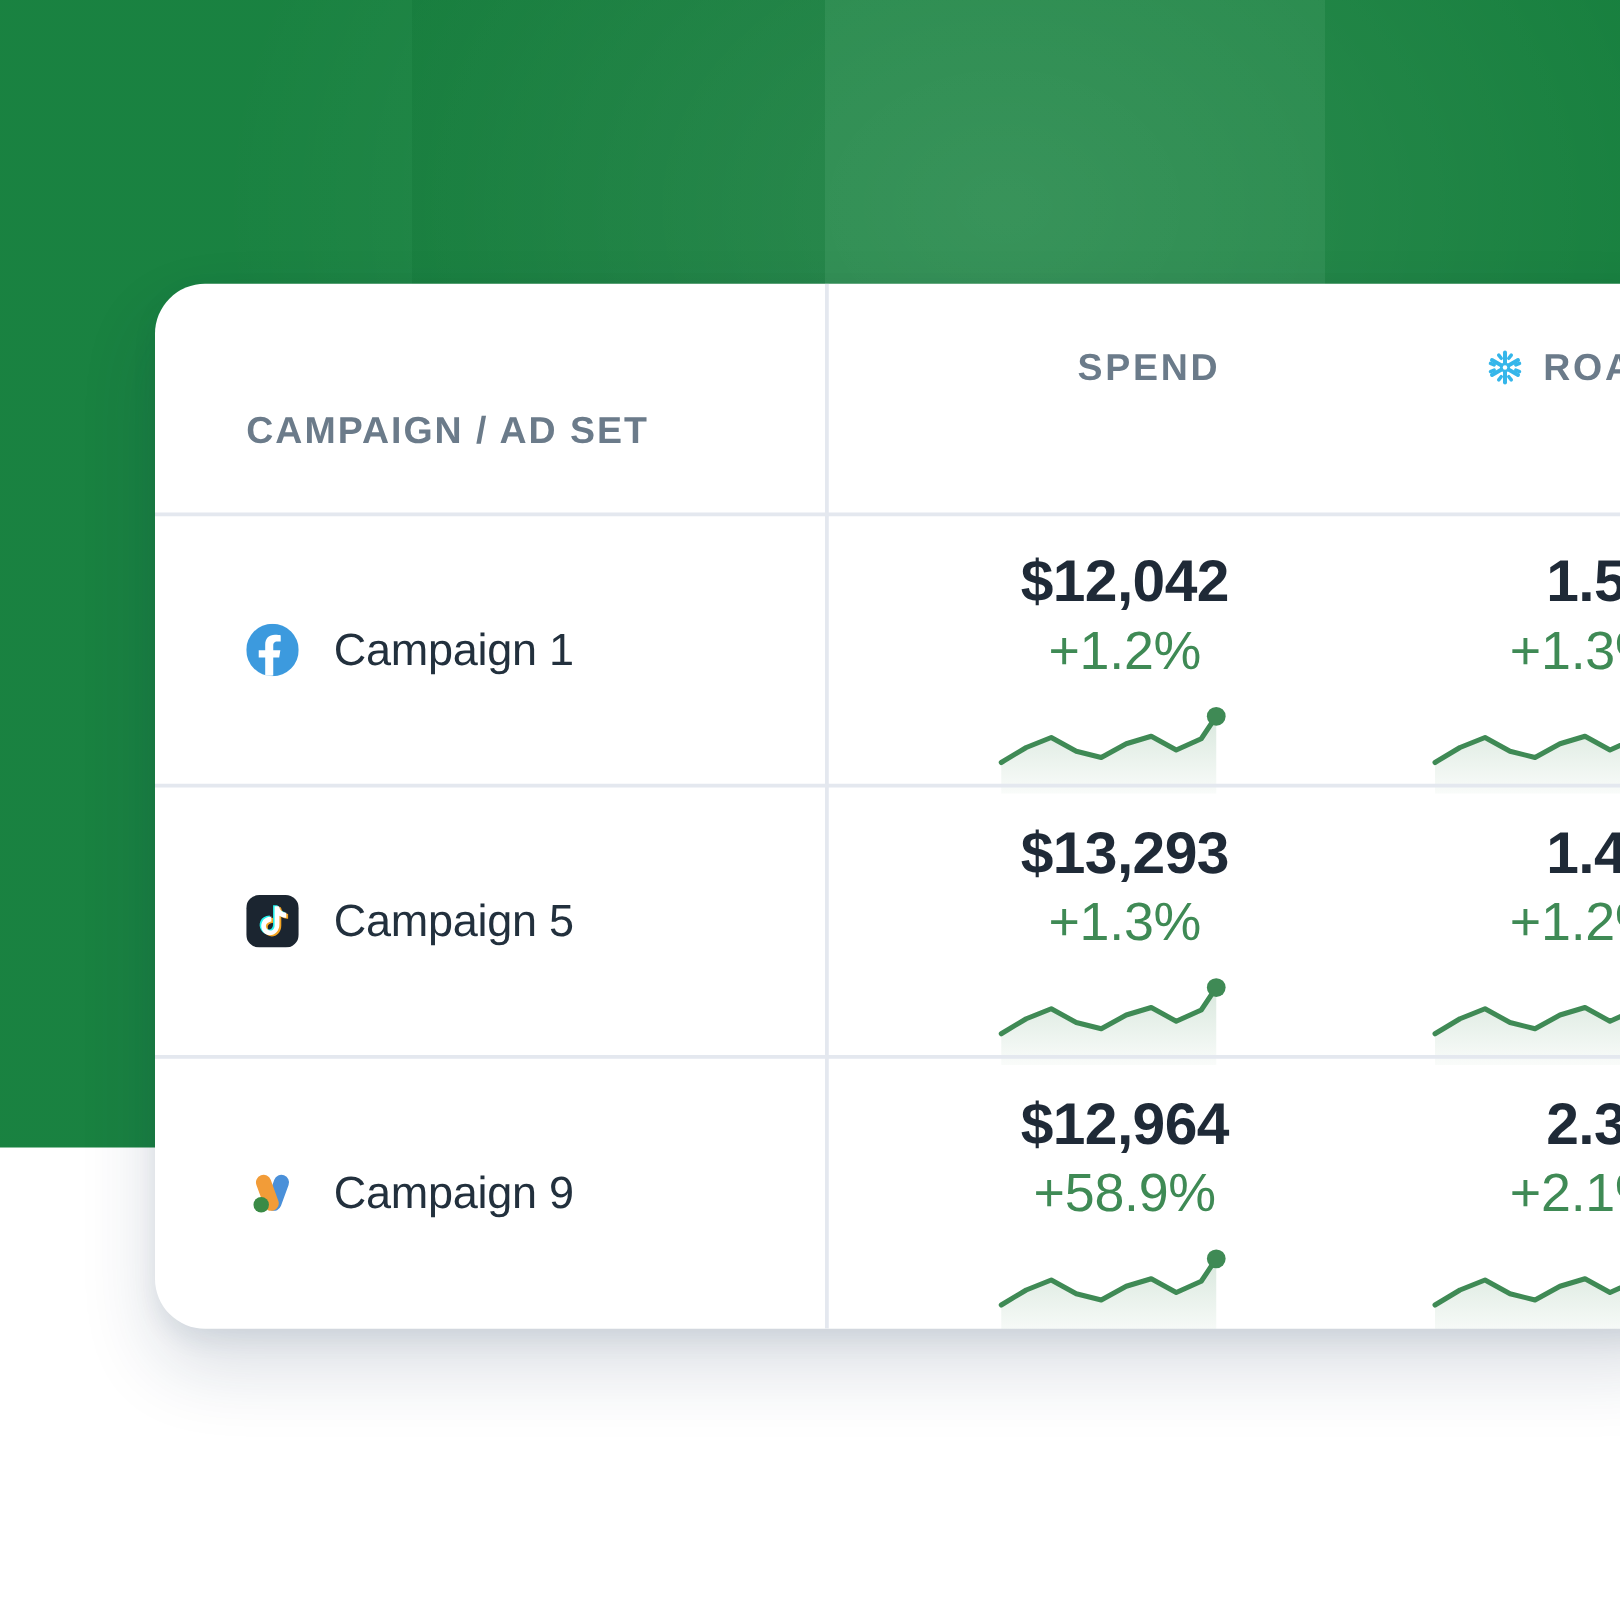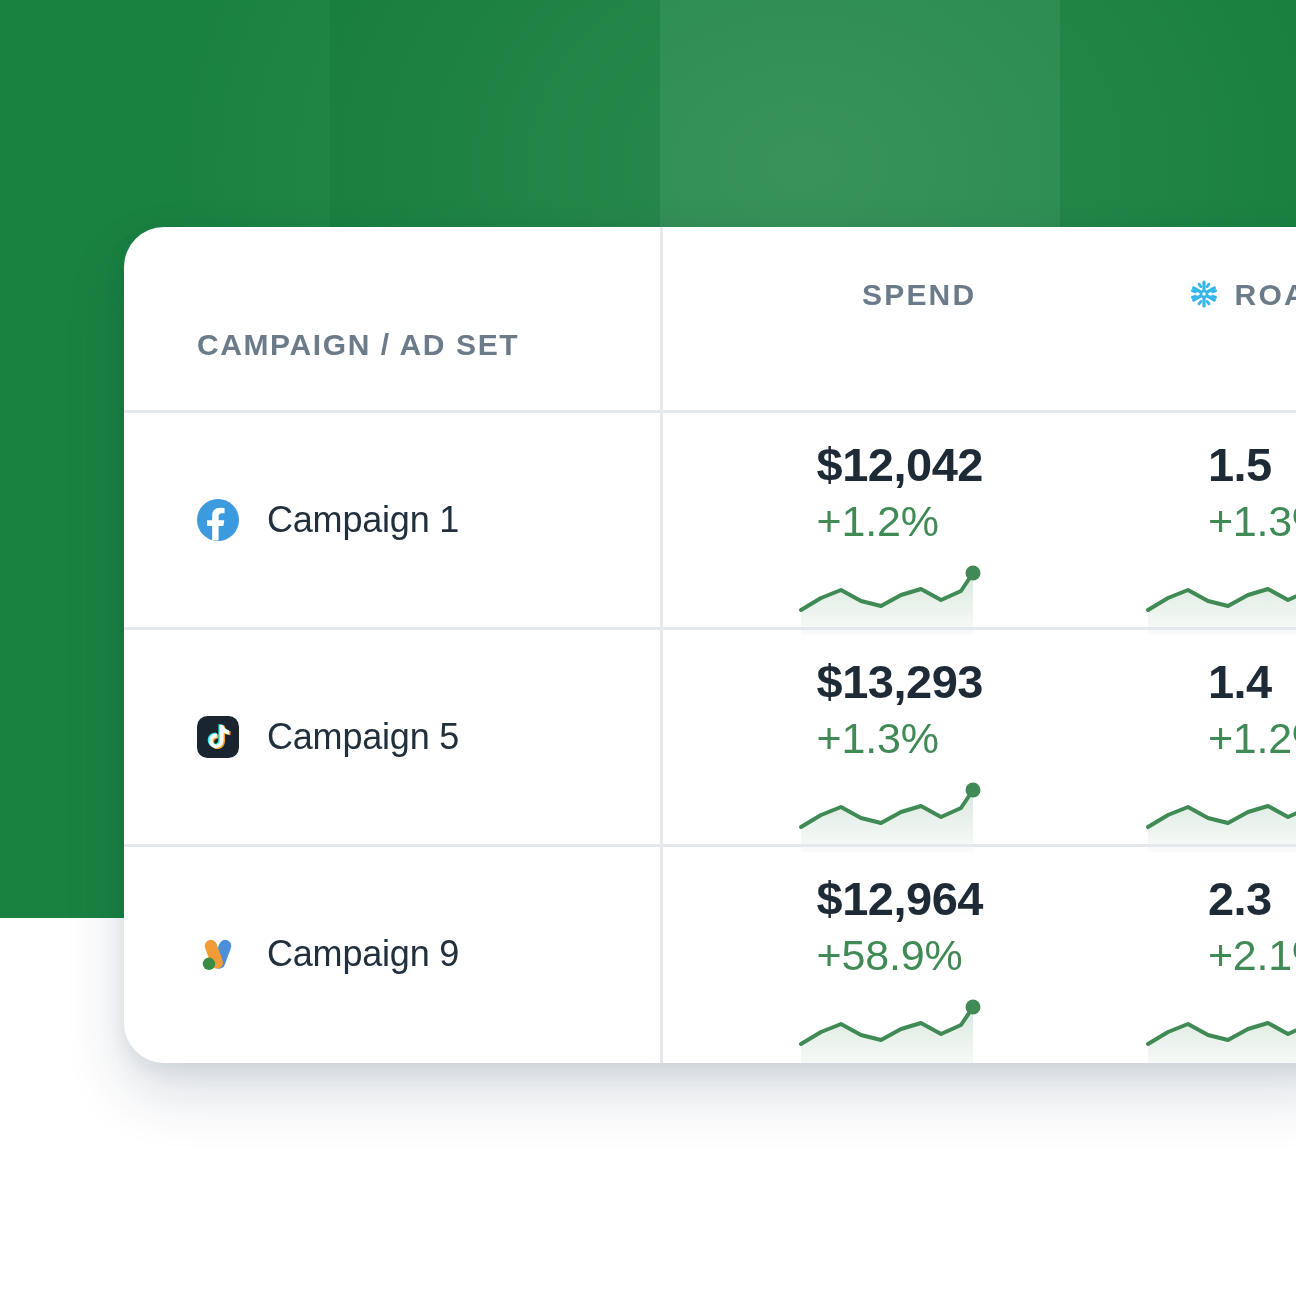--- a/index.html
+++ b/index.html
@@ -101,21 +101,21 @@
     font-size:36px;
     font-weight:400;
     color:#22303d;
     letter-spacing:-0.2px;
   }
 
   
   .metric-stack {
     position:absolute;
     right:24px; top:28px;
-    text-align:left;
+    text-align:center;
   }
   .metric-value {
     font-size:47px;
     font-weight:700;
     color:#1f2a37;
     letter-spacing:-0.5px;
     line-height:1.0;
   }
   .metric-delta {
     margin-top:12px;

